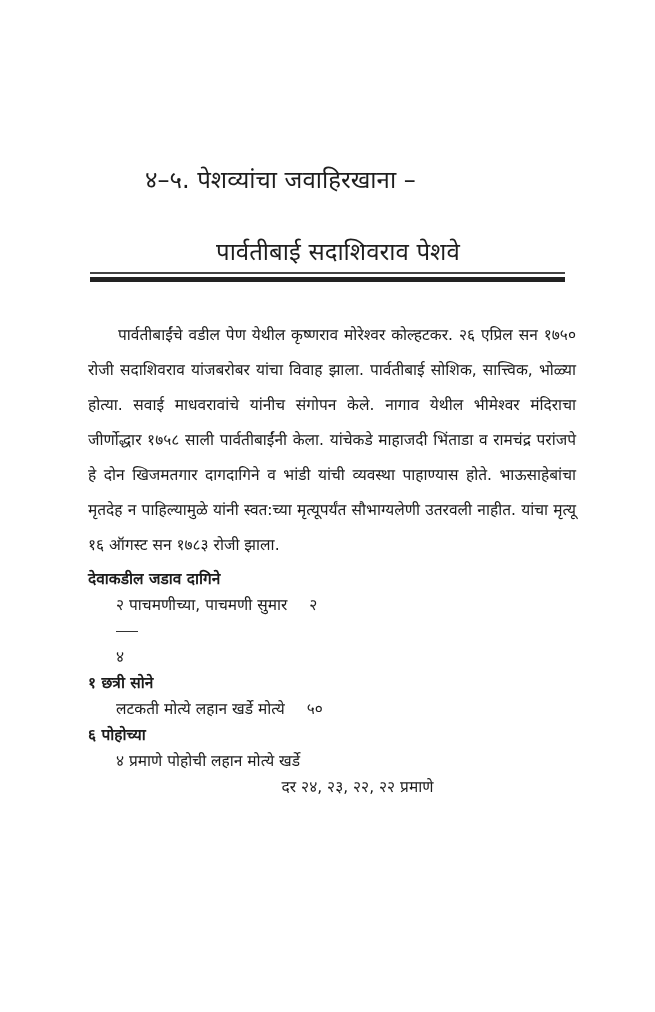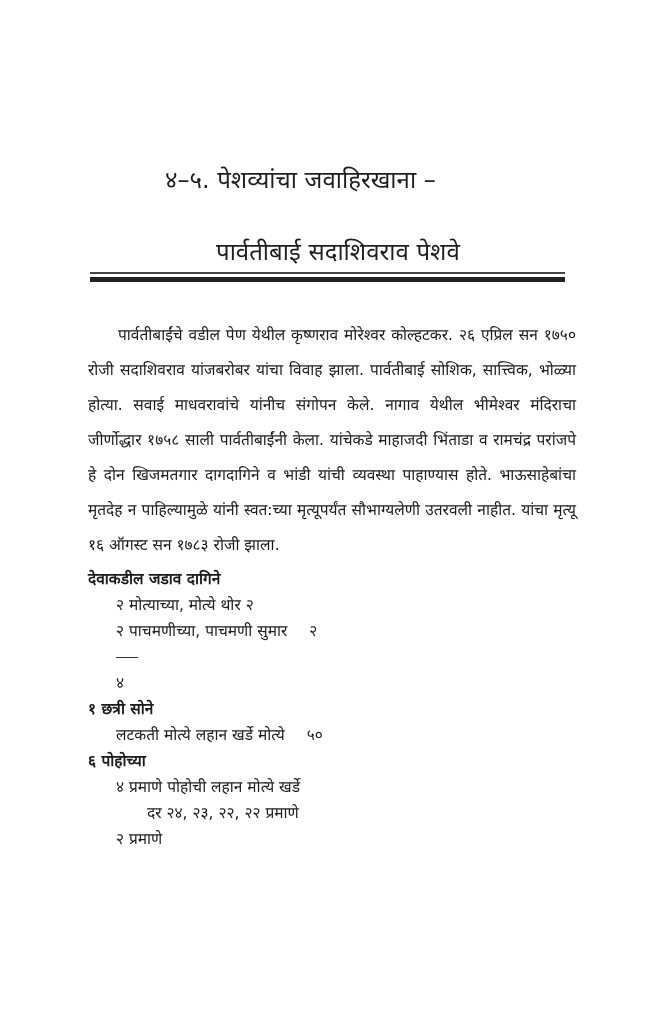--- a/index.html
+++ b/index.html
@@ -22,21 +22,21 @@
       font-size: 24px;
       line-height: 29px;
       color: #1e1e1e;
       white-space: nowrap;
     }
     .title .line2 {
       display: block;
       padding-left: 71px;
       margin-top: 43px;
     }
-    .title .line1 { display: block; margin-left: 20px; }
+    .title .line1 { display: block; }
     .rule {
       position: absolute;
       left: 90px;
       width: 475px;
       background: #2a2a2a;
     }
     .rule.thin { top: 272px; height: 2px; background: #444; }
     .rule.thick { top: 277px; height: 5px; background: #222; }
 
     .para {
@@ -60,21 +60,21 @@
       line-height: 26px;
       color: #1c1c1c;
     }
     .list .row {
       display: block;
       white-space: pre;
       height: 26px;
     }
     .list .bold { font-weight: bold; }
     .list .indent1 { padding-left: 28px; }
-    .list .indent2 { padding-left: 59px; }
+    .list .indent2 { padding-left: 59px; text-align: center; }
     .list .dash {
       display: inline-block;
       width: 22px;
       border-top: 1.5px solid #333;
       vertical-align: middle;
       margin-left: 28px;
     }
     .list .qty { display: inline-block; margin-left: 22px; }
   </style>
 </head>
@@ -86,25 +86,23 @@
 </div>
 
 <div class="rule thin"></div>
 <div class="rule thick"></div>
 
 <p class="para">पार्वतीबाईंचे वडील पेण येथील कृष्णराव मोरेश्वर कोल्हटकर. २६ एप्रिल सन १७५० रोजी सदाशिवराव यांजबरोबर यांचा विवाह झाला. पार्वतीबाई सोशिक, सात्त्विक, भोळ्या होत्या. सवाई माधवरावांचे यांनीच संगोपन केले. नागाव येथील भीमेश्वर मंदिराचा जीर्णोद्धार १७५८ साली पार्वतीबाईंनी केला. यांचेकडे माहाजदी भिंताडा व रामचंद्र परांजपे हे दोन खिजमतगार दागदागिने व भांडी यांची व्यवस्था पाहाण्यास होते. भाऊसाहेबांचा मृतदेह न पाहिल्यामुळे यांनी स्वत:च्या मृत्यूपर्यंत सौभाग्यलेणी उतरवली नाहीत. यांचा मृत्यू १६ ऑगस्ट सन १७८३ रोजी झाला.</p>
 
 <div class="list">
   <span class="row bold">देवाकडील जडाव दागिने</span>
 
-  <span class="row indent1">२ मोत्याच्या, मोत्ये थोर २</span>
   <span class="row indent1"><span>२ पाचमणीच्या, पाचमणी सुमार</span><span class="qty">२</span></span>
   <span class="row"><span class="dash"></span></span>
   <span class="row indent1">४</span>
 
   <span class="row bold"><span>१</span> <span>छत्री सोने</span></span>
   <span class="row indent1"><span>लटकती मोत्ये लहान खर्डे मोत्ये</span><span class="qty">५०</span></span>
 
   <span class="row bold"><span>६</span> <span>पोहोच्या</span></span>
   <span class="row indent1">४ प्रमाणे पोहोची लहान मोत्ये खर्डे</span>
   <span class="row indent2">दर २४, २३, २२, २२ प्रमाणे</span>
-  <span class="row indent1">२ प्रमाणे</span>
 </div>
 
 </body></html>

